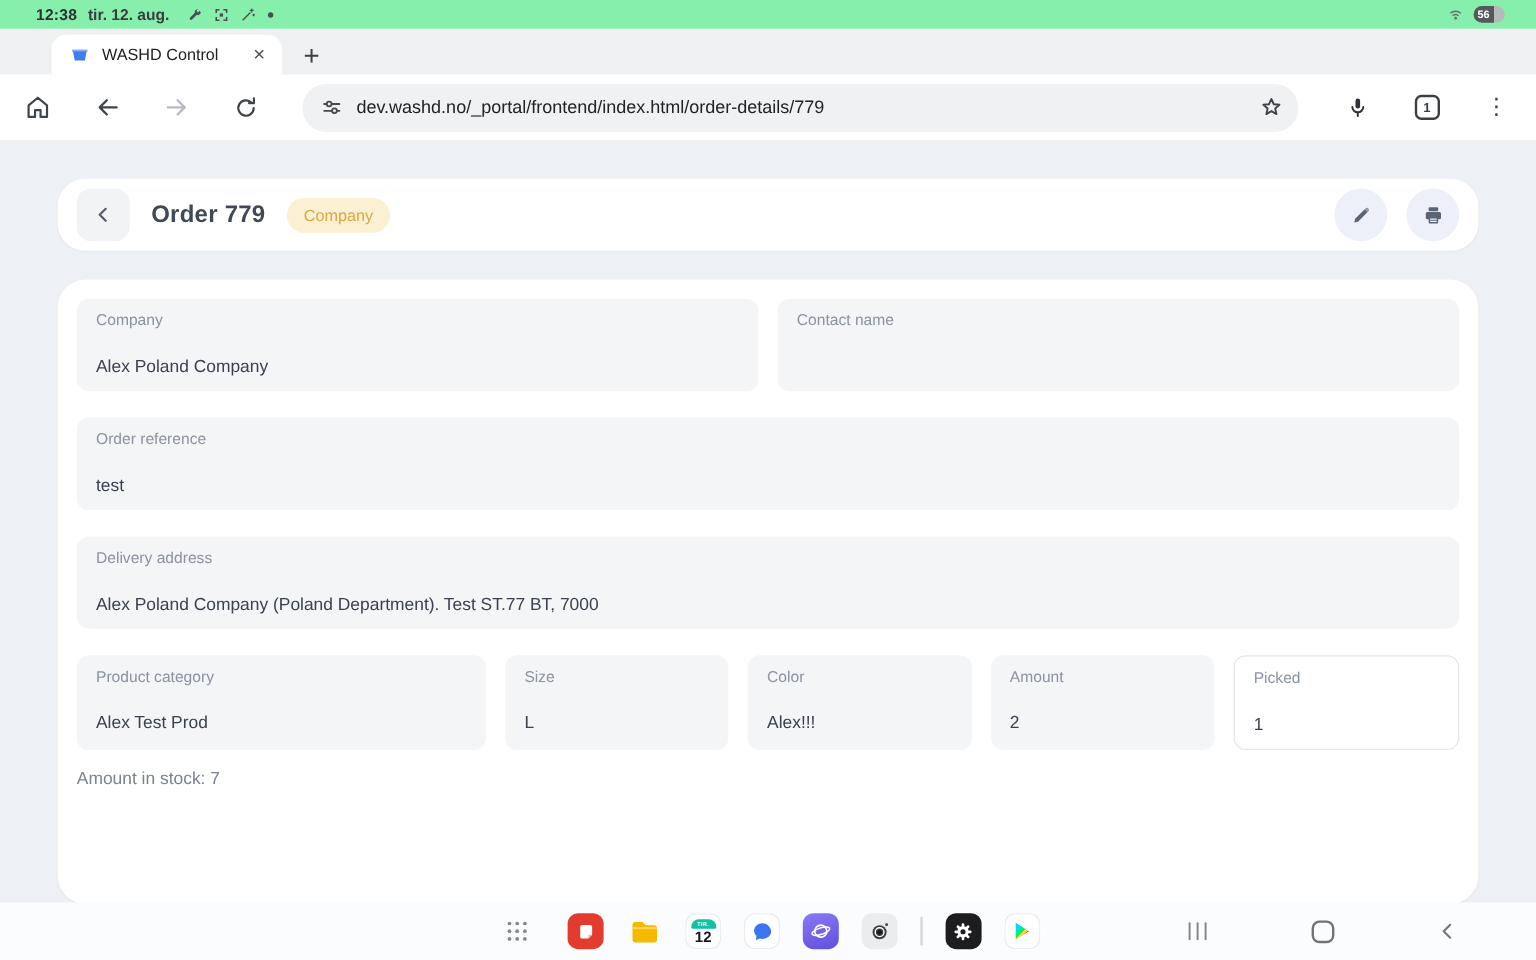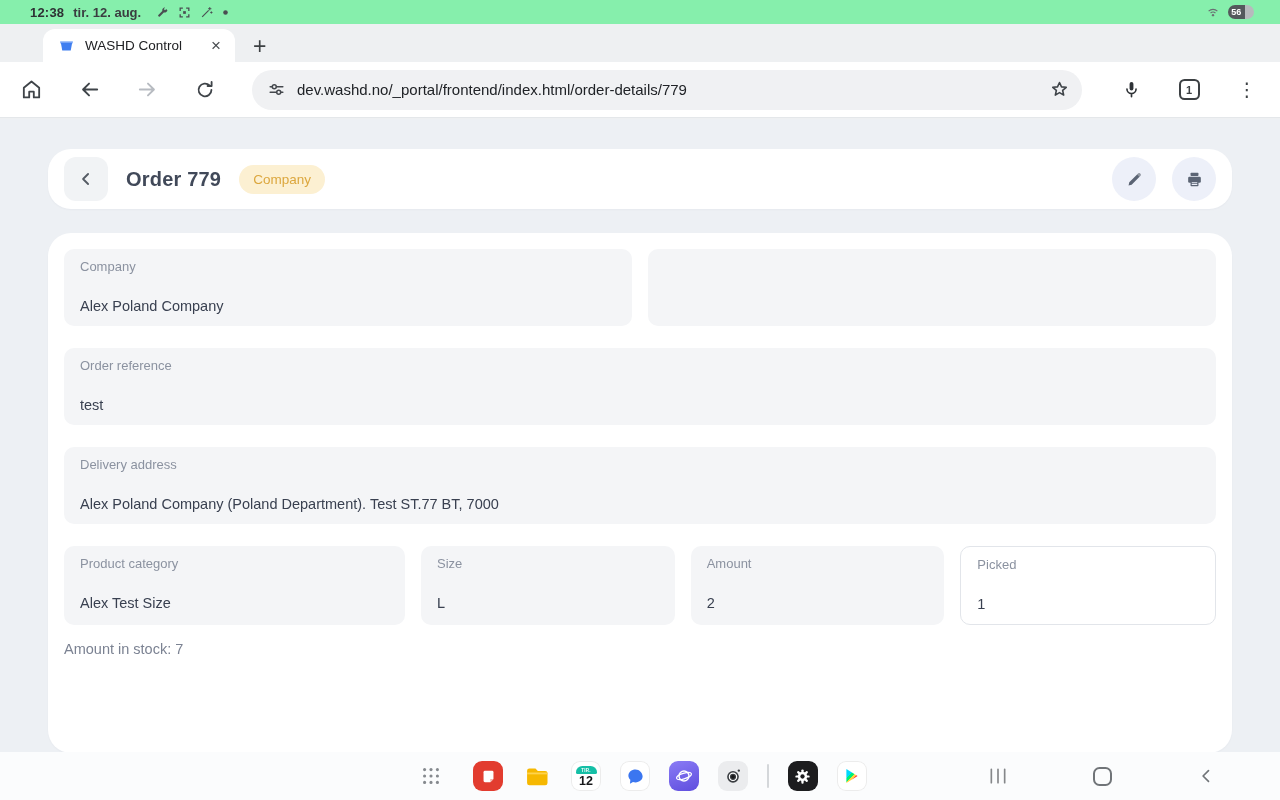--- a/index.html
+++ b/index.html
@@ -216,20 +216,21 @@
     </div>
 
     <div class="card maincard">
 
       <div class="frow">
         <div class="field">
           <div class="f-label">Company</div>
           <div class="f-value">Alex Poland Company</div>
         </div>
         <div class="field">
+          <div class="f-label">Contact name</div>
           <div class="f-value"></div>
         </div>
       </div>
 
       <div class="frow">
         <div class="field w-full">
           <div class="f-label">Order reference</div>
           <div class="f-value">test</div>
         </div>
       </div>
@@ -237,25 +238,29 @@
       <div class="frow">
         <div class="field w-full">
           <div class="f-label">Delivery address</div>
           <div class="f-value">Alex Poland Company (Poland Department). Test ST.77 BT, 7000</div>
         </div>
       </div>
 
       <div class="frow">
         <div class="field" style="flex:0 0 341px;">
           <div class="f-label">Product category</div>
-          <div class="f-value">Alex Test Size</div>
+          <div class="f-value">Alex Test Prod</div>
         </div>
         <div class="field">
           <div class="f-label">Size</div>
           <div class="f-value">L</div>
+        </div>
+        <div class="field">
+          <div class="f-label">Color</div>
+          <div class="f-value">Alex!!!</div>
         </div>
         <div class="field">
           <div class="f-label">Amount</div>
           <div class="f-value">2</div>
         </div>
         <div class="field picked">
           <div class="f-label">Picked</div>
           <div class="f-value">1</div>
         </div>
       </div>

